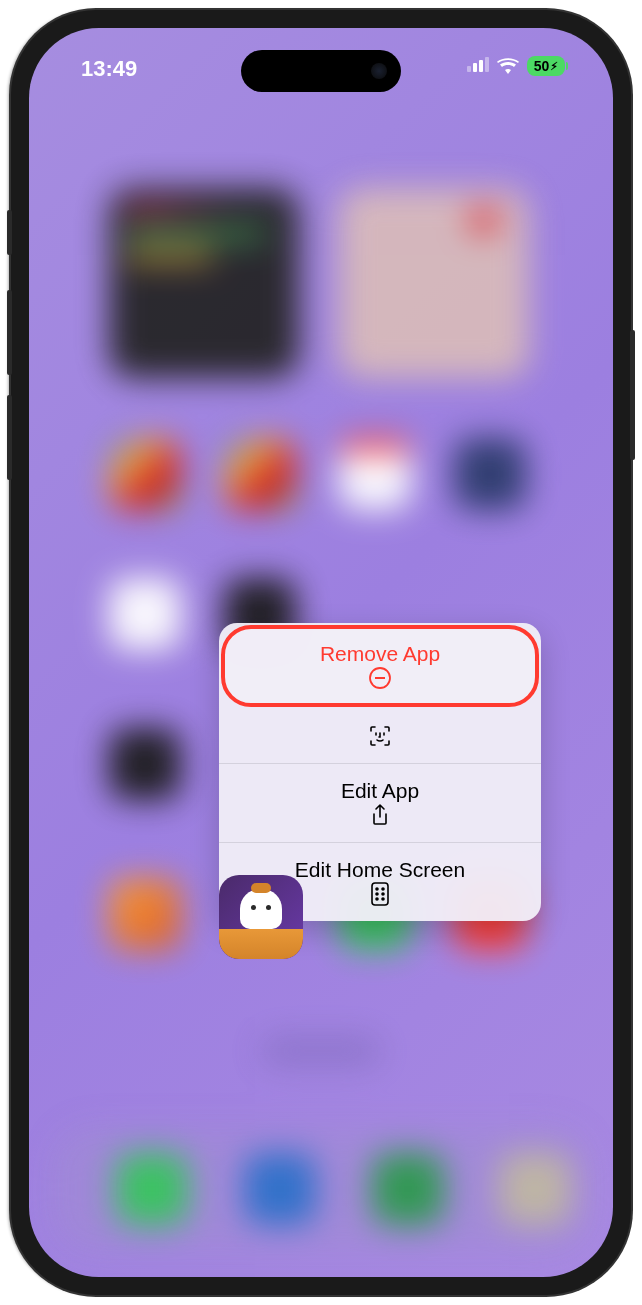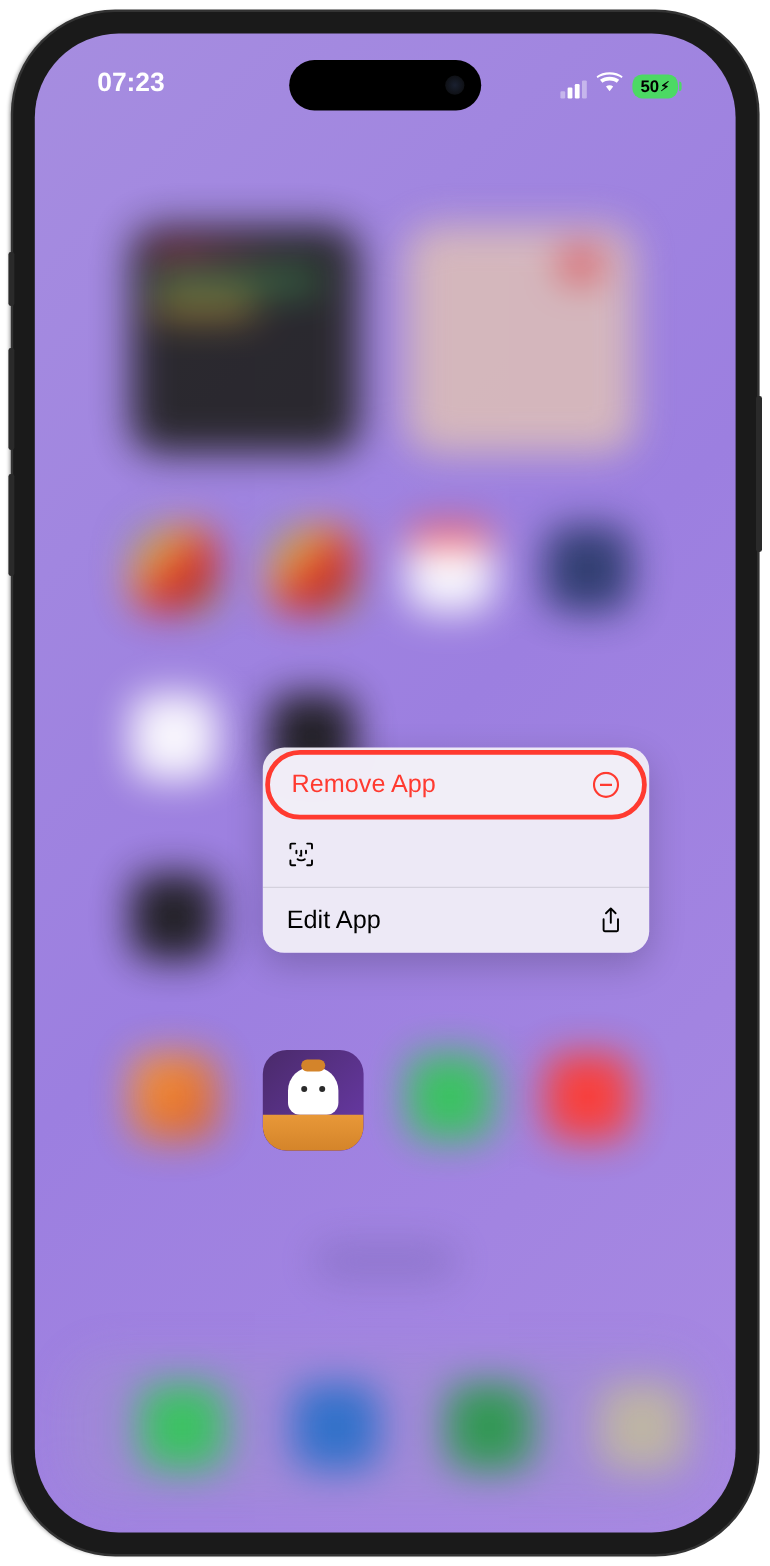--- a/index.html
+++ b/index.html
@@ -66,21 +66,21 @@
       display: flex;
       justify-content: space-between;
       padding: 0 48px 0 52px;
       color: #fff;
       font-size: 22px;
       font-weight: 600;
       z-index: 50;
     }
     .status-right {
       display: flex;
-      align-items: flex-end;
+      align-items: flex-start;
       gap: 8px;
     }
     .signal-bars {
       display: flex;
       align-items: flex-end;
       gap: 2px;
       height: 16px;
     }
     .signal-bars span {
       width: 4px;
@@ -223,20 +223,21 @@
       overflow: hidden;
     }
     .menu-item {
       display: flex;
       justify-content: space-between;
       align-items: center;
       padding: 15px 20px;
       font-size: 21px;
       color: #000;
       border-bottom: 1px solid rgba(0,0,0,0.1);
+      flex-direction: column;
     }
     .menu-item:last-child { border-bottom: none; }
     .menu-item.destructive {
       color: #ff3a30;
       border: 4px solid #ff3a30;
       border-radius: 30px;
       margin: 2px;
       background: rgba(240,237,247,0.96);
       padding: 13px 18px;
     }
@@ -309,21 +310,21 @@
   <div class="side-button vol-up"></div>
   <div class="side-button vol-down"></div>
   <div class="side-button power"></div>
 
   <div class="screen">
     <div class="dynamic-island">
       <div class="camera"></div>
     </div>
 
     <div class="status-bar">
-      <span>07:23</span>
+      <span>13:49</span>
       <div class="status-right">
         <div class="signal-bars">
           <span></span>
             <span></span>
             <span></span>
             <span></span>
         </div>
         <span class="wifi-icon">
           <svg width="22" height="16" viewBox="0 0 22 16">
               <path fill="#fff" d="M11 16l-3-4c1.7-1.3 4.3-1.3 6 0l-3 4zm-6-7l-2-2.5c4.4-3.4 11.6-3.4 16 0l-2 2.5c-3.3-2.6-8.7-2.6-12 0zM1 5l-1-1.2C5.5-1 16.5-1 22 3.8L21 5c-5-4-15-4-20 0z"></path>
@@ -384,20 +385,34 @@
         </span>
       </div>
       <div class="menu-item">
         <span>Edit App</span>
         <span class="menu-icon">
           <svg width="20" height="24" viewBox="0 0 20 24" stroke="#000" stroke-width="1.6" fill="none" stroke-linecap="round" stroke-linejoin="round">
               <path d="M10 2v12M6 6l4-4 4 4M4 11v9a1 1 0 001 1h10a1 1 0 001-1v-9"></path>
             </svg>
         </span>
       </div>
+      <div class="menu-item">
+        <span>Edit Home Screen</span>
+        <span class="menu-icon">
+          <svg width="18" height="24" viewBox="0 0 18 24" stroke="#000" stroke-width="1.6" fill="none">
+              <rect x="1" y="1" width="16" height="22" rx="3"></rect>
+              <circle cx="6" cy="7" r="1" fill="#000"></circle>
+              <circle cx="12" cy="7" r="1" fill="#000"></circle>
+              <circle cx="6" cy="12" r="1" fill="#000"></circle>
+              <circle cx="12" cy="12" r="1" fill="#000"></circle>
+              <circle cx="6" cy="17" r="1" fill="#000"></circle>
+              <circle cx="12" cy="17" r="1" fill="#000"></circle>
+            </svg>
+        </span>
+      </div>
     </div>
 
     <div class="app-icon-focused">
       <div class="app-ghost-bow"></div>
       <div class="app-ghost"></div>
       <div class="app-pumpkins"></div>
     </div>
 
   </div>
 </div>

